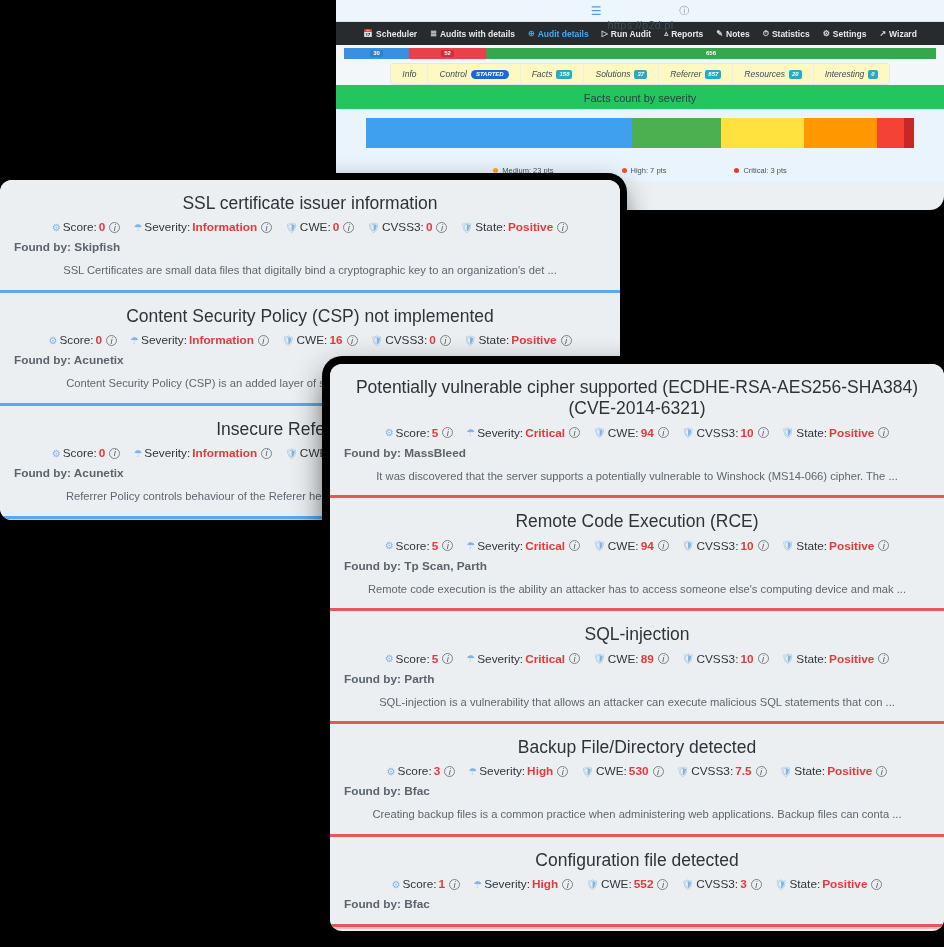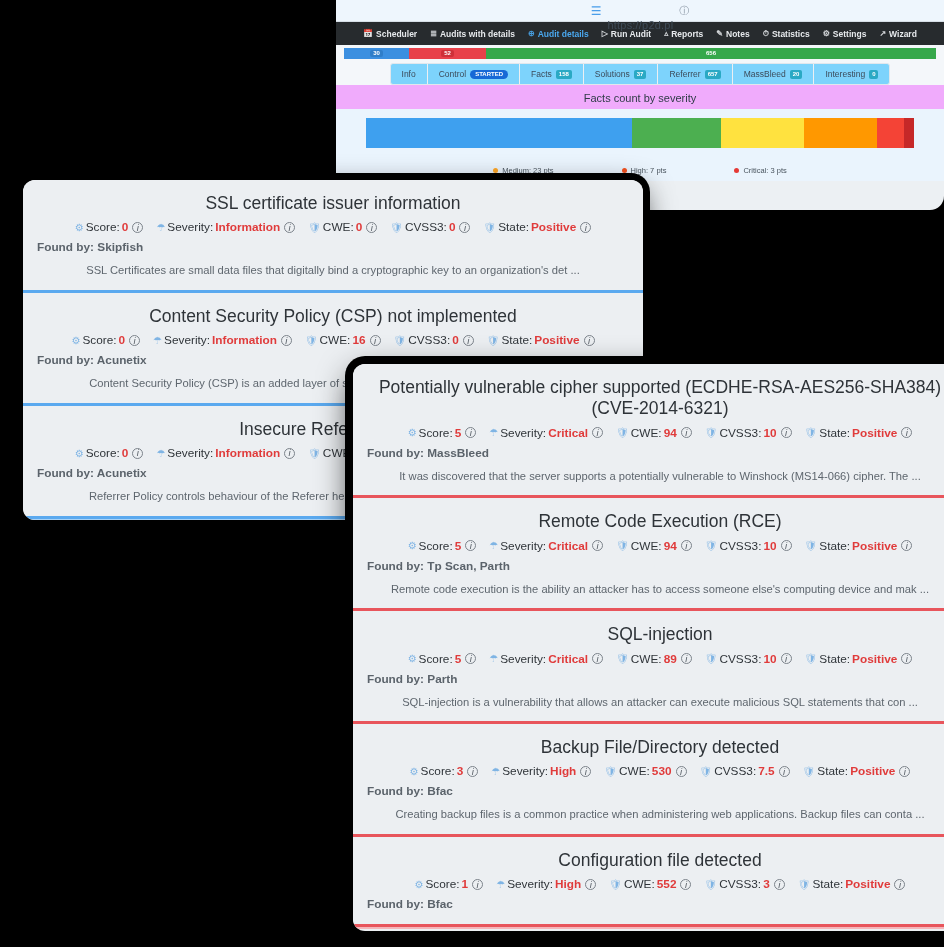--- a/index.html
+++ b/index.html
@@ -42,34 +42,34 @@
   .seg-blue { background:#3b8fe0; }
   .seg-red  { background:#e8414a; }
   .seg-green{ background:#36a84b; }
   .seg-lbl { background:#fff; color:#fff; border-radius:2px; padding:0 3px; line-height:7px;}
   .seg-blue .seg-lbl { background:#2f7ec9; }
   .seg-red .seg-lbl  { background:#cf3038; }
   .seg-green .seg-lbl{ background:transparent; }
 
   .tabs-row { display:flex; justify-content:center; background:#f4f7fa; padding-top:2px; }
   .tabs {
-    display:flex; background:#7dd3fc; border:1px solid #e1e7ed; border-radius:3px; overflow:hidden;
+    display:flex; background:#fef9c3; border:1px solid #e1e7ed; border-radius:3px; overflow:hidden;font-style:italic;
   }
   .tab {
     padding:5px 11px; font-size:8.5px; color:#3c4b5a; display:flex; align-items:center; gap:4px;
     border-right:1px solid #eceff2; cursor:pointer; white-space:nowrap;
   }
   .tab:last-child { border-right:none; }
   .badge {
     display:inline-block; background:#2aa9c4; color:#fff; font-size:6px; font-weight:bold;
     border-radius:2px; padding:1px 3px; line-height:7px; min-width:9px; text-align:center;
   }
   .badge.pill { background:#1769d6; border-radius:7px; padding:1px 5px; }
 
-  .chart-title { text-align:center; font-size:11px; color:#2f3b47; padding:7px 0 5px; background:#f0abfc;}
+  .chart-title { text-align:center; font-size:11px; color:#2f3b47; padding:7px 0 5px; background:#22c55e;}
   .sev-chart-wrap { background:#eaf4fd; padding:9px 30px 10px; }
   .sev-bar { display:flex; height:30px; width:100%; }
   .sev-seg { height:100%; }
   .legend { display:flex; justify-content:center; gap:68px; padding:8px 0 6px; background:#eaf4fd;
             font-size:7.5px; color:#4a555f; }
   .legend-item { display:flex; align-items:center; gap:4px; }
   .dot { width:5px; height:5px; border-radius:50%; display:inline-block; }
 
   
   .panel {
@@ -95,21 +95,21 @@
   .meta .info { font-size:9.5px; color:#5a6169; border:1px solid #7c838b; border-radius:50%;
                 width:11px; height:11px; display:inline-flex; align-items:center;
                 justify-content:center; line-height:1; margin-left:2px; font-style:italic; }
   .found-by { text-align:left; font-size:11.8px; color:#5b636b; padding:6px 0 3px;font-weight:bold; }
   .desc { text-align:center; font-size:11.2px; color:#5e666e; padding:6px 4px 2px; line-height:1.3;
           overflow:hidden; text-overflow:ellipsis; white-space:nowrap; }
   .sep { height:3px; width:100%; }
   .sep-info { background:#5aa9ef; box-shadow:0 2px 0 #a9d3f7; }
   .sep-crit { background:#e8555c; box-shadow:0 2px 0 #f5b6ba; }
 
-  .clip { overflow:hidden;margin-left:23px; }
+  .clip { overflow:hidden; }
 </style>
 </head>
 <body>
 
 <div class="stage">
 
   <div class="browser-panel">
 
     <div class="url-bar">
       <span class="logo">☰</span>
@@ -185,21 +185,21 @@
           </div>
           <div class="tab">
             <span>Solutions</span>
             <span class="badge">37</span>
           </div>
           <div class="tab">
             <span>Referrer</span>
             <span class="badge">657</span>
           </div>
           <div class="tab">
-            <span>MassBleed</span>
+            <span>Resources</span>
             <span class="badge">20</span>
           </div>
           <div class="tab">
             <span>Interesting</span>
             <span class="badge">0</span>
           </div>
         </div>
     </div>
 
     <div class="chart-title">Facts count by severity</div>

